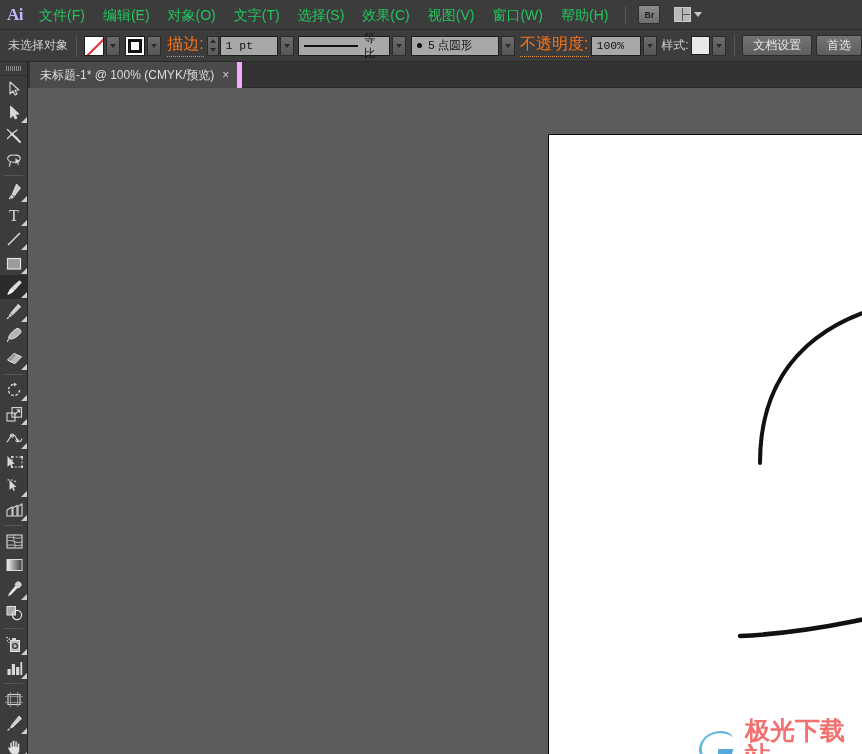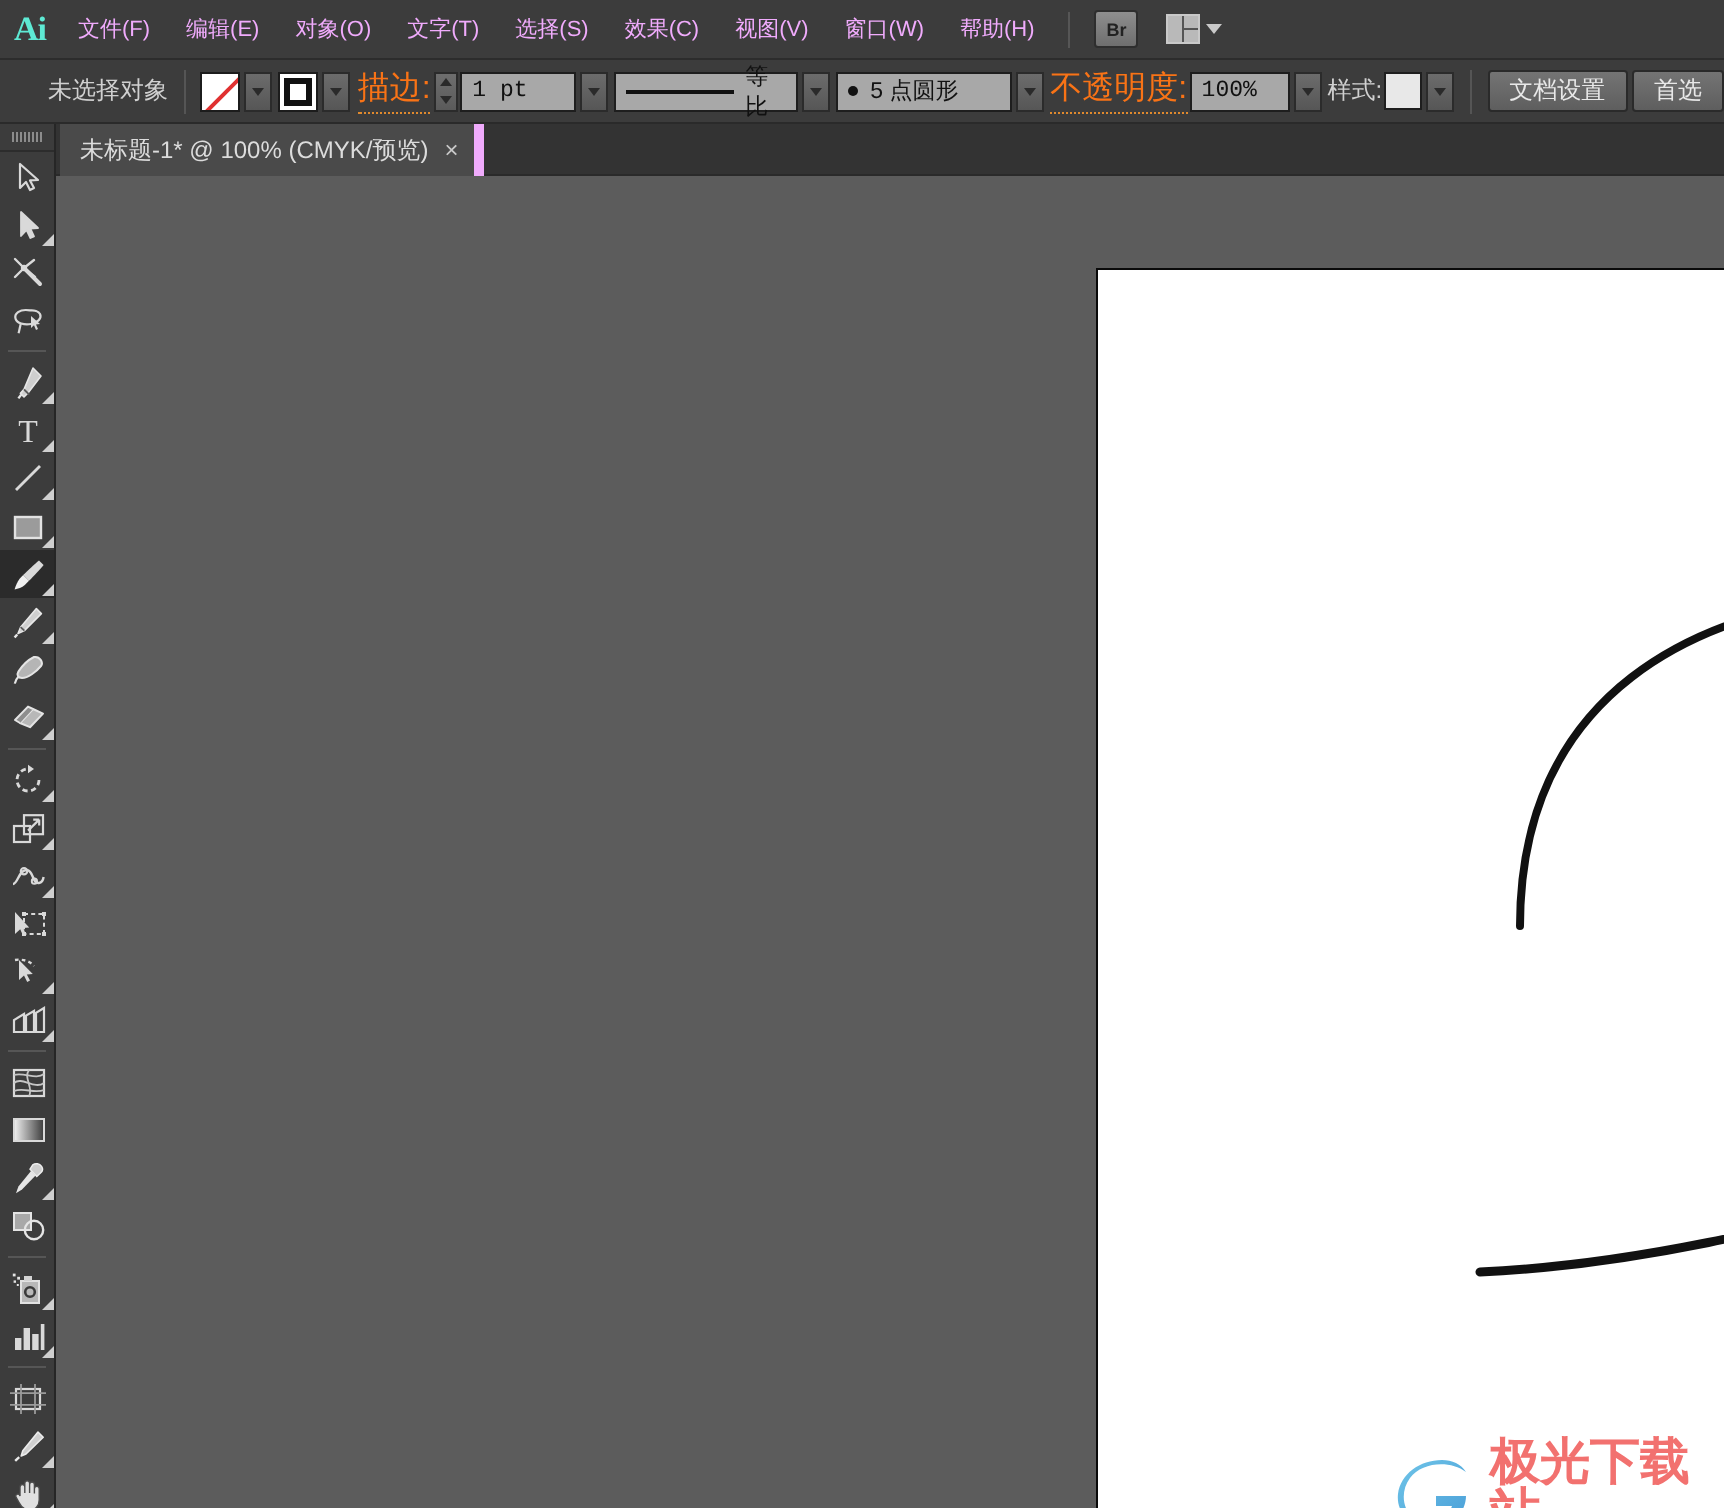--- a/index.html
+++ b/index.html
@@ -15,26 +15,26 @@
   
   .menubar {
     position: absolute; left: 0; top: 0; width: 862px; height: 30px;
     background: #3c3c3c;
     display: flex; align-items: center;
     border-bottom: 1px solid #2c2c2c;
   }
   .ai-logo {
     width: 30px; height: 30px;
     display: flex; align-items: center; justify-content: center;
-    color: #5eead4; font-size: 17px; font-weight: bold;
+    color: #c4b5fd; font-size: 17px; font-weight: bold;
     font-family: "Liberation Serif", "DejaVu Serif", serif;
     letter-spacing: -0.5px;
   }
   .menu-item {
-    color: #f0abfc; font-size: 11px;
+    color: #22c55e; font-size: 14px;
     padding: 4px 9px; height: 24px; line-height: 16px;
     white-space: nowrap; cursor: default;
   }
   .menu-sep-v {
     width: 1px; height: 18px; background: #565656; margin: 0 8px;
   }
   .br-btn {
     width: 22px; height: 19px;
     background: linear-gradient(#8e8e8e,#6e6e6e);
     border: 1px solid #2e2e2e;
@@ -57,21 +57,21 @@
     width: 0; height: 0;
     border-left: 4px solid transparent; border-right: 4px solid transparent;
     border-top: 5px solid #c9c9c9;
   }
 
   
   .ctrlbar {
     position: absolute; left: 0; top: 30px; width: 862px; height: 32px;
     background: #3c3c3c;
     border-bottom: 1px solid #2a2a2a;
-    display: flex; align-items: center; padding-left: 24px;
+    display: flex; align-items: center; padding-left: 8px;
   }
   .ctrl-label { color: #d0d0d0; font-size: 12px; white-space: nowrap; }
   .ctrl-label-orange {
     color: #f97316; font-size: 16px; white-space: nowrap;
     border-bottom: 1px dotted #e08a2e; padding-bottom: 1px;
   }
   .vsep { width: 1px; height: 22px; background: #555; margin: 0 8px; }
 
   .swatch-fill {
     width: 20px; height: 20px; background: #fff;

